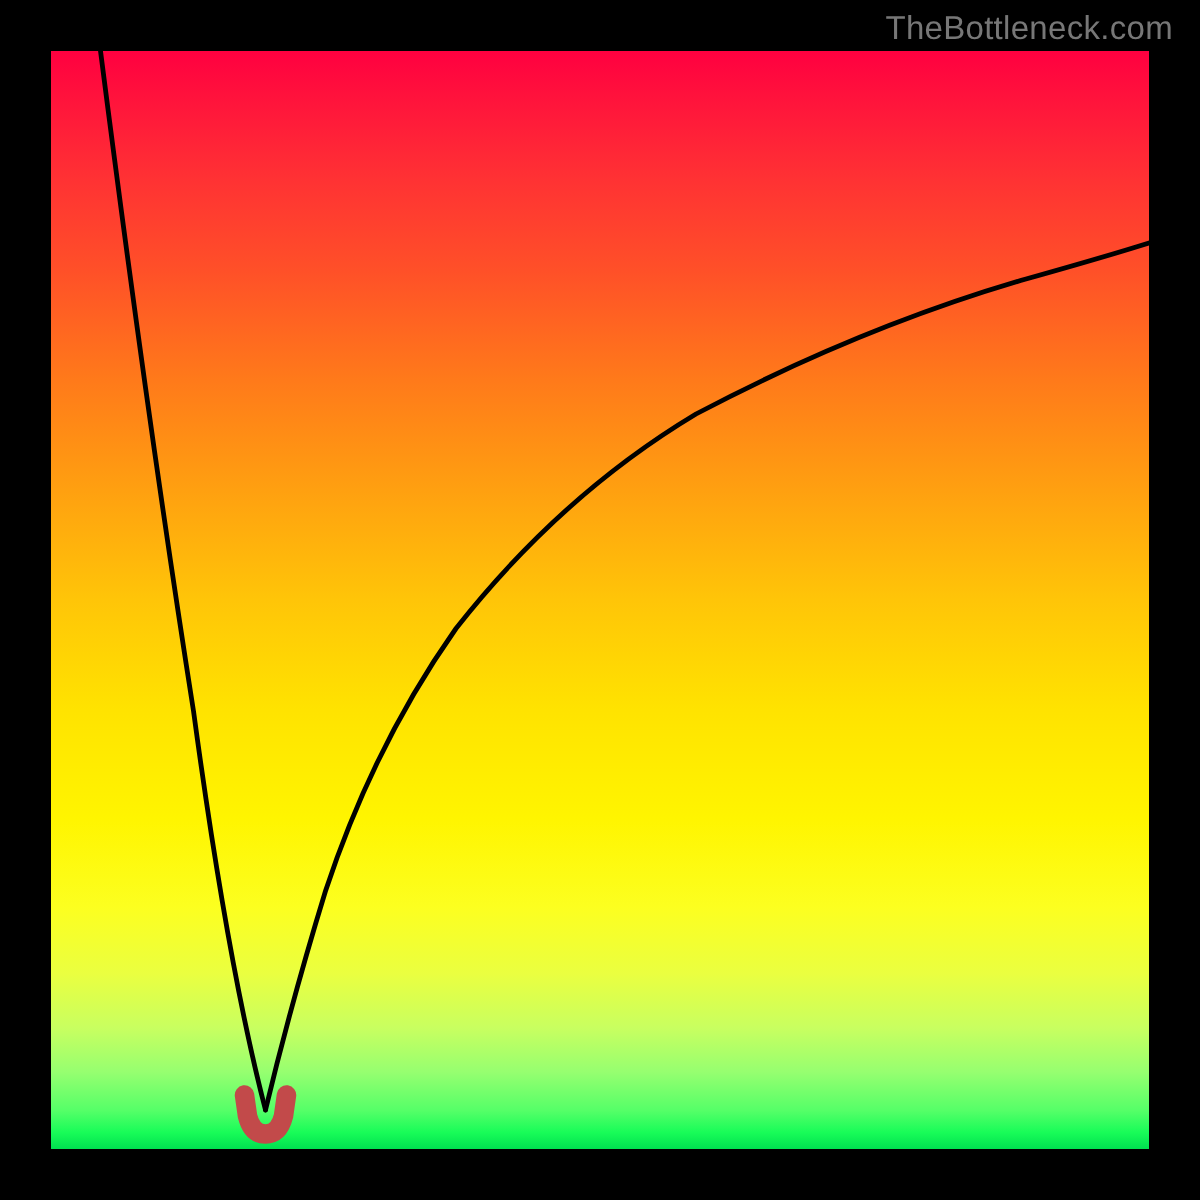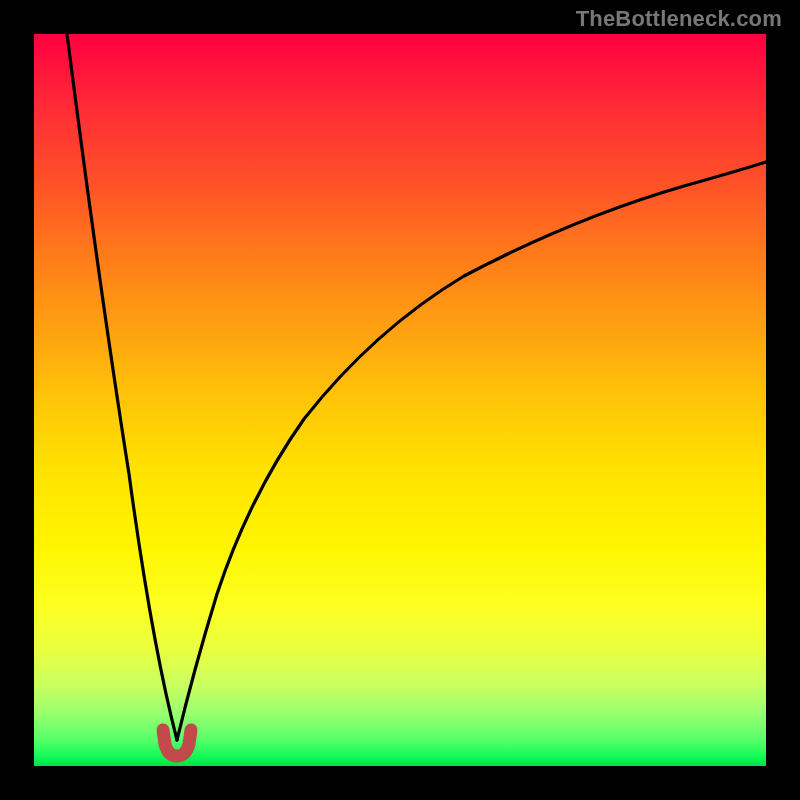--- a/index.html
+++ b/index.html
@@ -59,21 +59,21 @@
     width: 100%;
     height: 100%;
     display: block;
   }
   .watermark {
     position: absolute;
     top: 6px;
     right: 18px;
     color: #777;
     font-size: 22px;
-    font-weight: 700;
+    font-weight: 400;
     letter-spacing: 0.2px;
     user-select: none;
   }
 </style>
 </head>
 <body>
 
 <div class="frame">
   <div class="plot">
     <div class="gradient"></div>

